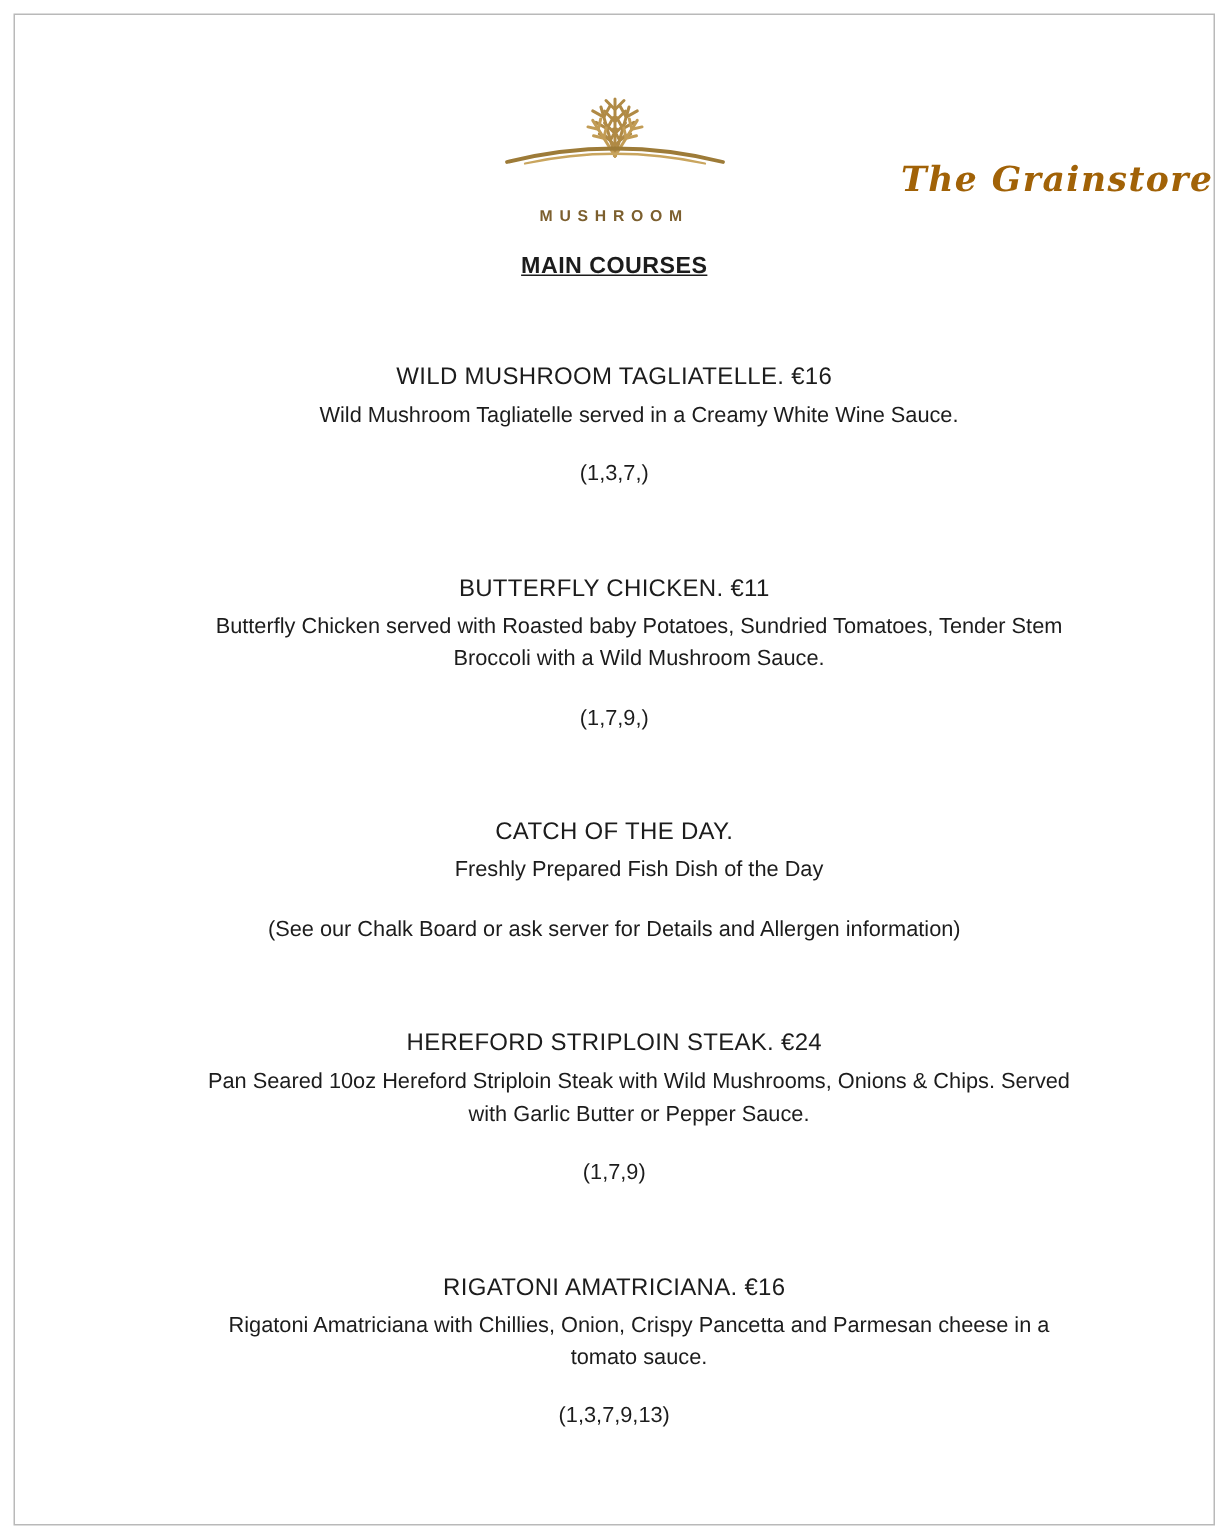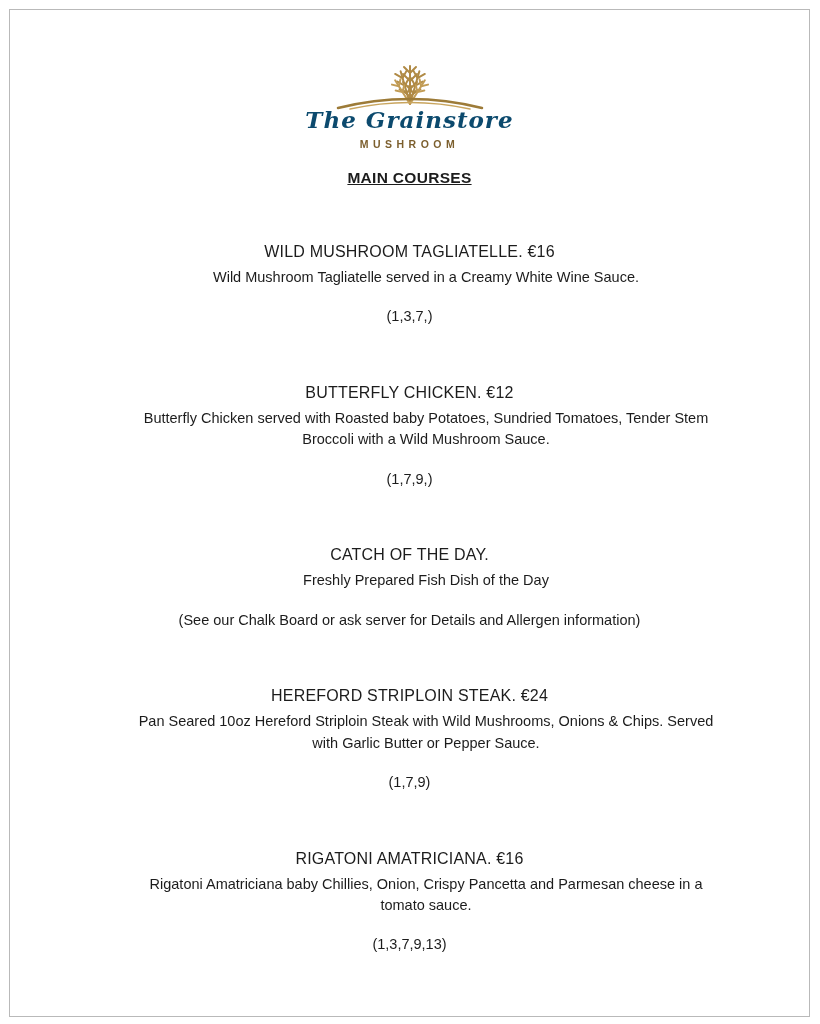--- a/index.html
+++ b/index.html
@@ -28,23 +28,24 @@
   }
 
   
   .logo { margin-top: 48px; }
   .logo svg { display: block; margin: 0 auto; }
   .logo-name {
     font-family: "DejaVu Serif", serif;
     font-style: italic;
     font-weight: bold;
     font-size: 23px;
-    color: #0c4a6e;
+    color: #a16207;
     margin-top: -4px;
     letter-spacing: 1px;
+    text-align: right;
   }
   .logo-sub {
     font-size: 10.5px;
     font-weight: bold;
     letter-spacing: 4.5px;
     color: #7c5f2e;
     margin-top: 5px;
   }
 
   
@@ -149,40 +150,40 @@
 
   <div class="main-heading">MAIN COURSES</div>
 
   <div class="item">
     <div class="item-title">WILD MUSHROOM TAGLIATELLE. €16</div>
     <div class="item-desc">Wild Mushroom Tagliatelle served in a Creamy White Wine Sauce.</div>
     <div class="item-note">(1,3,7,)</div>
   </div>
 
   <div class="item">
-    <div class="item-title">BUTTERFLY CHICKEN. €12</div>
+    <div class="item-title">BUTTERFLY CHICKEN. €11</div>
     <div class="item-desc">Butterfly Chicken served with Roasted baby Potatoes, Sundried Tomatoes, Tender Stem Broccoli with a Wild Mushroom Sauce.</div>
     <div class="item-note">(1,7,9,)</div>
   </div>
 
   <div class="item">
     <div class="item-title">CATCH OF THE DAY.</div>
     <div class="item-desc">Freshly Prepared Fish Dish of the Day</div>
     <div class="item-note">(See our Chalk Board or ask server for Details and Allergen information)</div>
   </div>
 
   <div class="item">
     <div class="item-title">HEREFORD STRIPLOIN STEAK. €24</div>
     <div class="item-desc">Pan Seared 10oz Hereford Striploin Steak with Wild Mushrooms, Onions &amp; Chips. Served with Garlic Butter or Pepper Sauce.</div>
     <div class="item-note">(1,7,9)</div>
   </div>
 
   <div class="item">
     <div class="item-title">RIGATONI AMATRICIANA. €16</div>
-    <div class="item-desc">Rigatoni Amatriciana baby Chillies, Onion, Crispy Pancetta and Parmesan cheese in a tomato sauce.</div>
+    <div class="item-desc">Rigatoni Amatriciana with Chillies, Onion, Crispy Pancetta and Parmesan cheese in a tomato sauce.</div>
     <div class="item-note">(1,3,7,9,13)</div>
   </div>
 
   <div class="allergens">
     <div class="allergens-heading">HEREFORD</div>
     <div class="allergens-text">1.Gluten 2. Crustaceans 3. Eggs 4. Fish 5. Peanuts 6. Soya 7. Dairy 8. Nuts 9. Mustard 10. Sesame 11. Sulphites 12. Lupin 13. Celery 14. Molluscs</div>
   </div>
 
 </div>
 

